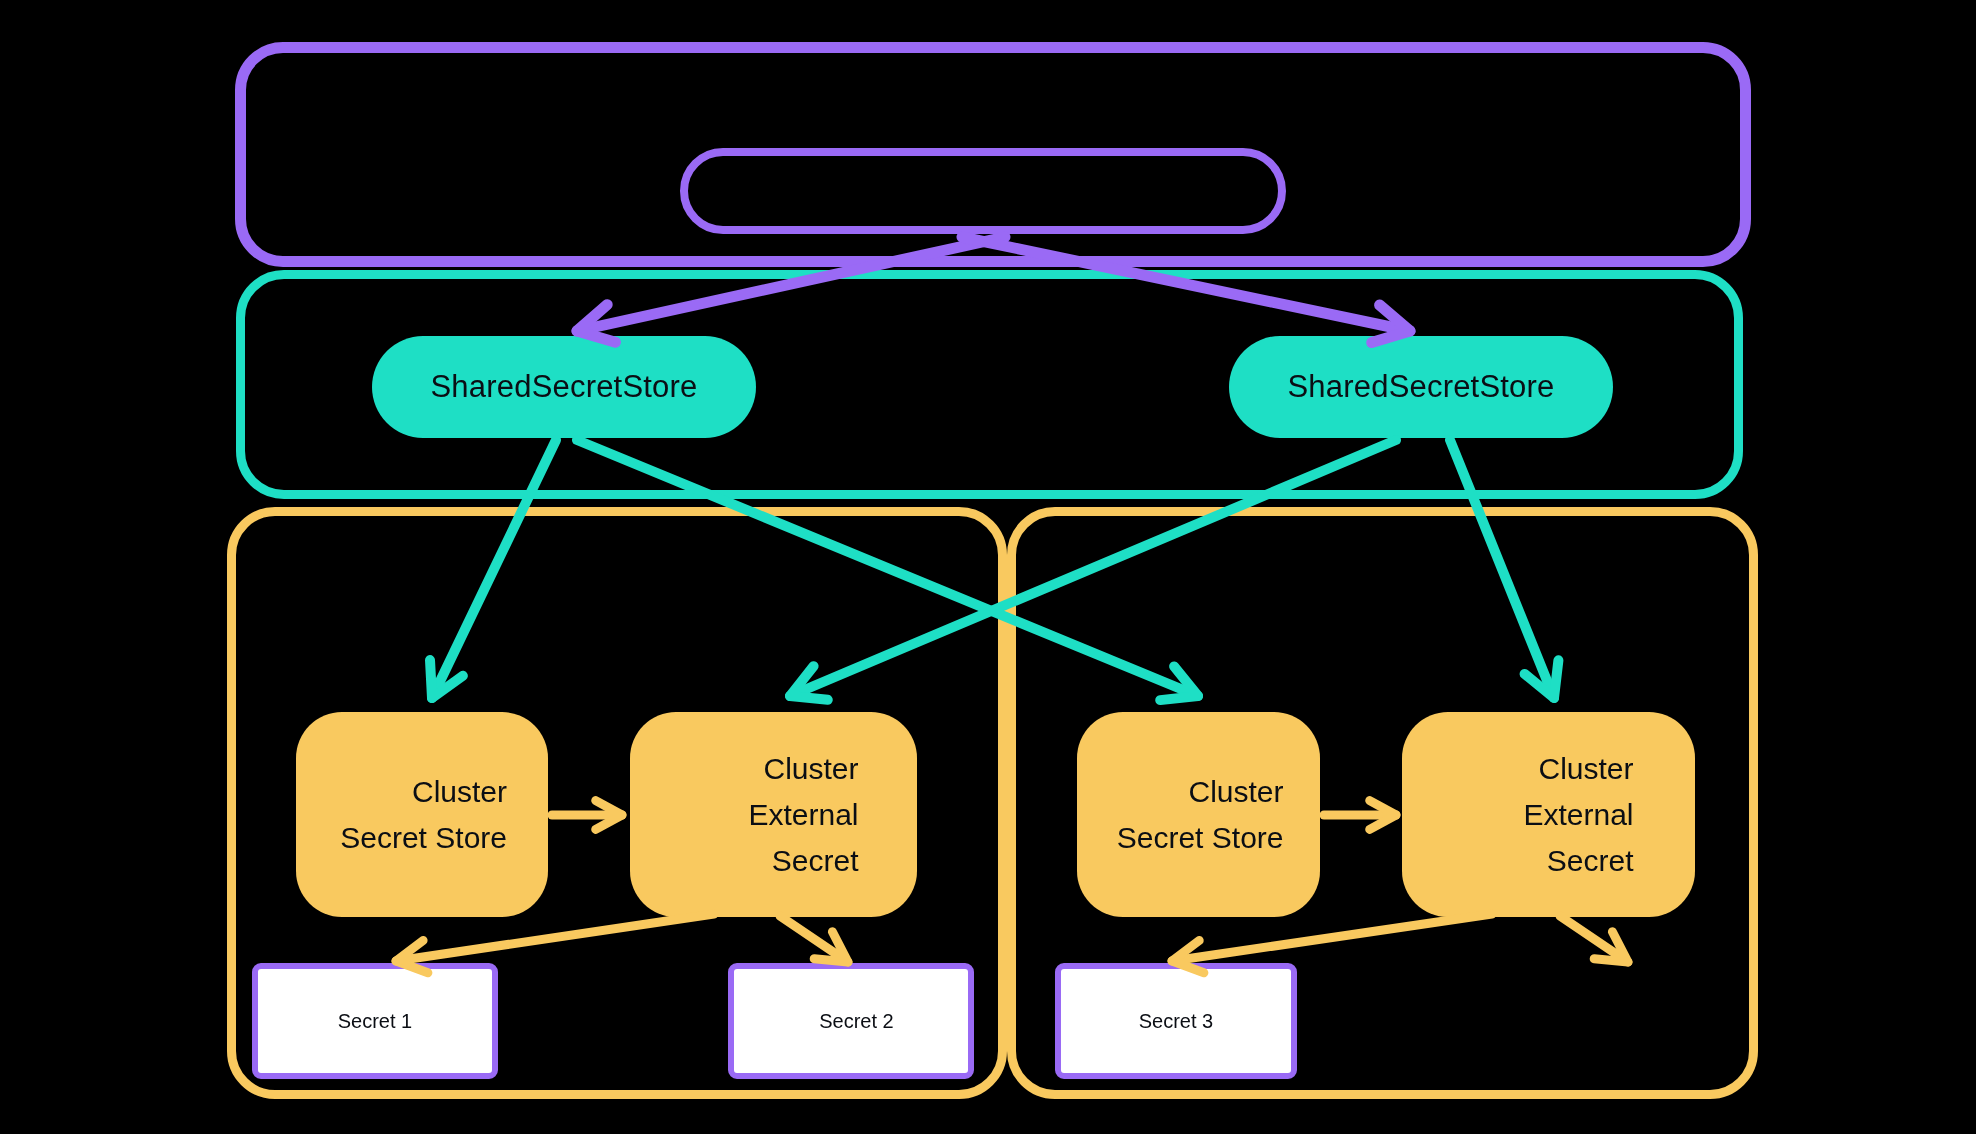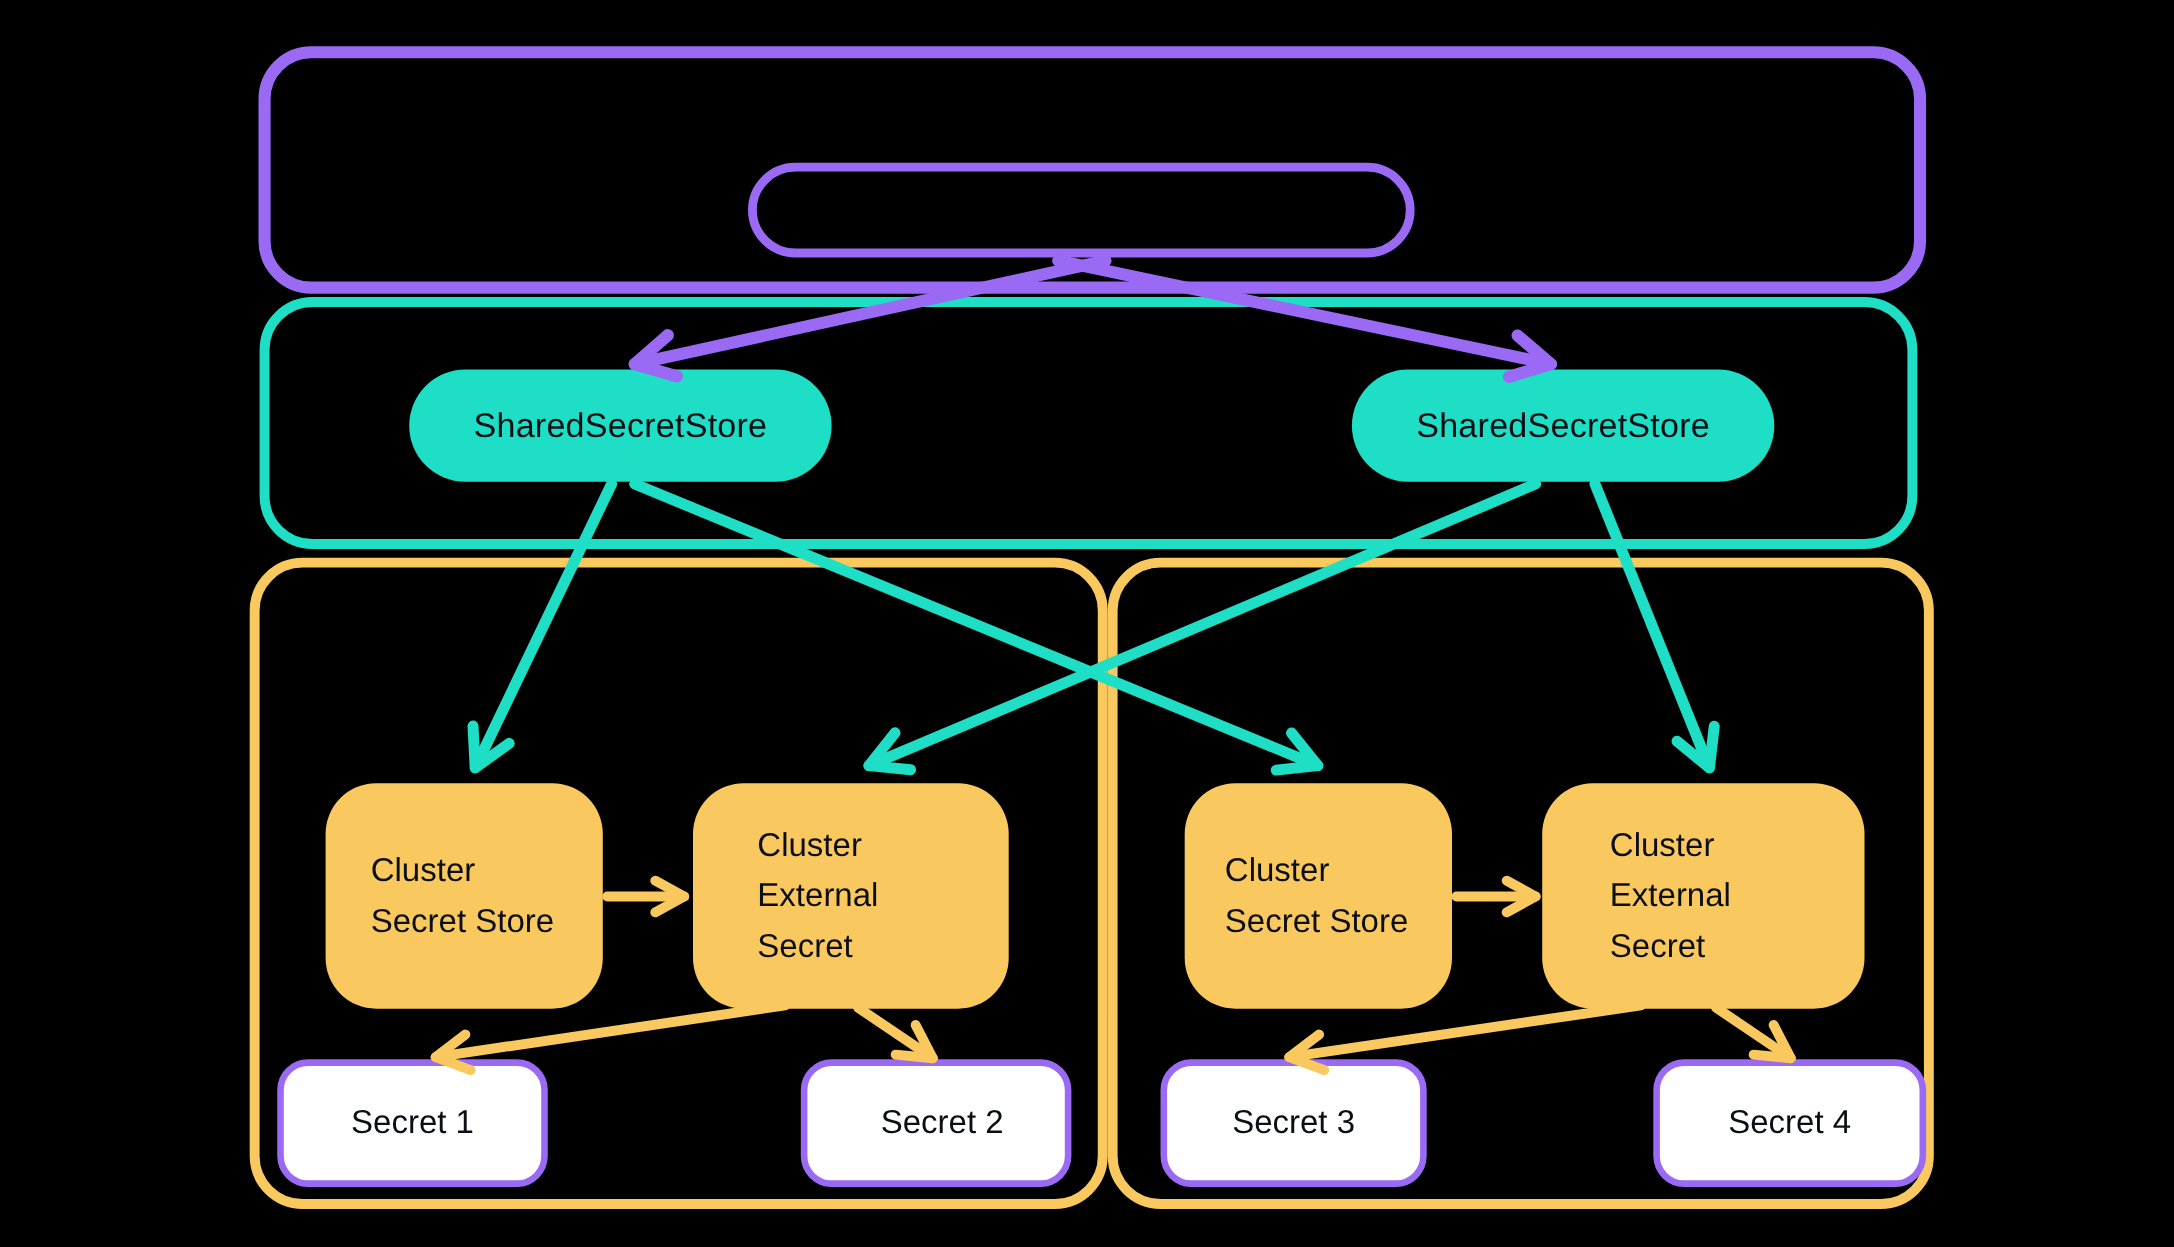--- a/index.html
+++ b/index.html
@@ -3,29 +3,29 @@
 <meta charset="utf-8">
 <style>
   html,body{margin:0;padding:0;background:#000;}
   .stage{
     position:relative;
     width:1976px;height:1134px;
     background:var(--bg,#000);
     font-family:"Liberation Sans","DejaVu Sans",sans-serif;
     overflow:hidden;
   }
-  .node{position:absolute;box-sizing:border-box;display:flex;align-items:center;justify-content:center;text-align:left;}
+  .node{position:absolute;box-sizing:border-box;display:flex;align-items:center;justify-content:center;text-align:right;}
   .outline-purple{border:11px solid var(--purple);border-radius:48px;background:transparent;}
   .outline-purple-thin{border:8px solid var(--purple);border-radius:44px;background:transparent;}
   .outline-teal{border:9px solid var(--teal);border-radius:48px;background:transparent;}
   .outline-yellow{border:9px solid var(--yellow);border-radius:48px;background:transparent;}
   .fill-teal{background:var(--teal);border-radius:51px;color:var(--text);font-size:31px;letter-spacing:0.2px;}
   .fill-yellow{background:var(--yellow);border-radius:46px;color:var(--text);font-size:30px;line-height:46px;}
   .fill-yellow .lbl{width:170px;}
-  .secret{background:var(--white);border:6px solid var(--secret-border);border-radius:28px;color:var(--text);font-size:30px;}
+  .secret{background:var(--white);border:6px solid var(--secret-border);border-radius:9px;color:var(--text);font-size:20px;}
   .arrow-layer{position:absolute;left:0;top:0;width:100%;height:100%;pointer-events:none;}
 </style>
 </head>
 <body>
 
 <div class="stage" style="--bg: #000000; --purple: #9A6AF5; --teal: #1EDFC5; --yellow: #F9C95F; --text: #0B0E14; --white: #FFFFFF; --secret-border: #9A6AF5;">
 
   <div class="node outline-purple" style="left:235px;top:42px;width:1516px;height:225px;"></div>
   <div class="node outline-purple-thin" style="left:680px;top:148px;width:606px;height:86px;border-radius:43px;"></div>
   <div class="node outline-teal" style="left:236px;top:270px;width:1507px;height:229px;"></div>
@@ -54,23 +54,20 @@
   </div>
 
   <div class="node secret" style="left:252px;top:963px;width:246px;height:116px;">
     <span>Secret 1</span>
   </div>
   <div class="node secret" style="left:728px;top:963px;width:246px;height:116px;padding-left:11px;">
     <span>Secret 2</span>
   </div>
   <div class="node secret" style="left:1031px;top:963px;width:242px;height:116px;margin-left:24px;">
     <span>Secret 3</span>
-  </div>
-  <div class="node secret" style="left:1503px;top:963px;width:248px;height:116px;">
-    <span>Secret 4</span>
   </div>
 
   <svg class="arrow-layer" id="arrow-layer" viewBox="0 0 1976 1134" xmlns="http://www.w3.org/2000/svg">
       <g fill="none" stroke="#9A6AF5" stroke-width="11" stroke-linecap="round" stroke-linejoin="round">
         <path d="M 1005 237 L 577 331"></path>
         <path d="M 607.2 304.7 L 577 331 L 615.4 342.2"></path>
       </g>
       <g fill="none" stroke="#9A6AF5" stroke-width="11" stroke-linecap="round" stroke-linejoin="round">
         <path d="M 962 237 L 1410 331"></path>
         <path d="M 1371.7 342.6 L 1410 331 L 1379.6 305.0"></path>

